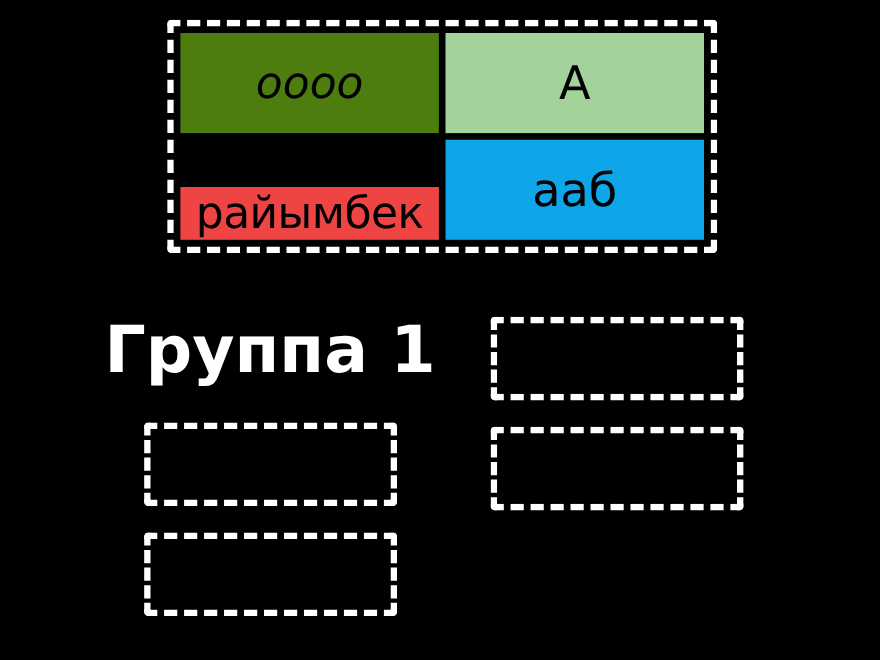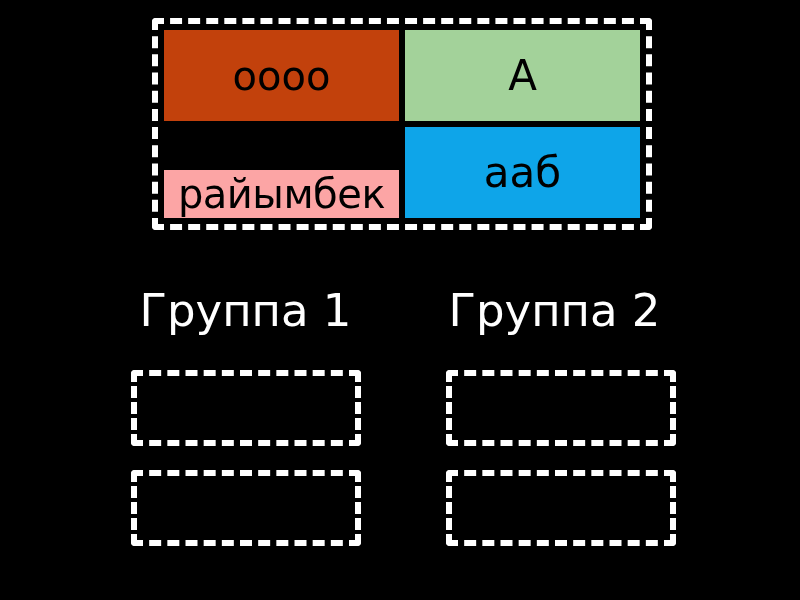--- a/index.html
+++ b/index.html
@@ -43,23 +43,23 @@
     overflow: hidden;
     color: #000000;
     line-height: 1;
     white-space: nowrap;
     user-select: none;
   }
   .tile-label {
     display: block;
     line-height: 1;
   }
-  .tile-orange { background: #c2410c; }
+  .tile-orange { background: #4d7c0f; font-style: italic; }
   .tile-green  { background: #a3d29a; }
-  .tile-blue   { background: #fca5a5; margin-top: 43px; }
+  .tile-blue   { background: #ef4444; margin-top: 43px; }
   .tile-khaki  { background: #0ea5e9; }
 
   .fs-sm  { font-size: 40px; }
   .fs-md  { font-size: 42px; }
   .fs-wide{ font-size: 40px; letter-spacing: -0.5px; }
 
   
   #groups {
     position: absolute;
     left: 120px;
@@ -69,25 +69,25 @@
     gap: 58px;
   }
   .group-col {
     width: 251px;
     display: flex;
     flex-direction: column;
     align-items: center;
   }
   .group-title {
     color: #ffffff;
-    font-size: 45px;
+    font-size: 59px;
     line-height: 1;
     white-space: nowrap;
     margin: 0 0 37px 0;
-    font-weight: normal;
+    font-weight: bold;
     user-select: none;
   }
   .slot {
     box-sizing: border-box;
     width: 230px;
     height: 76px;
     border: 6px dashed #ffffff;
     border-radius: 4px;
     background: transparent;
     margin-bottom: 24px;
@@ -122,18 +122,17 @@
 
 <div id="groups">
 
   <div class="group-col col-1">
     <div class="group-title">Группа 1</div>
     <div class="slot"></div>
     <div class="slot"></div>
   </div>
 
   <div class="group-col col-2">
-    <div class="group-title">Группа 2</div>
     <div class="slot"></div>
     <div class="slot"></div>
   </div>
 
 </div>
 
 </body></html>

